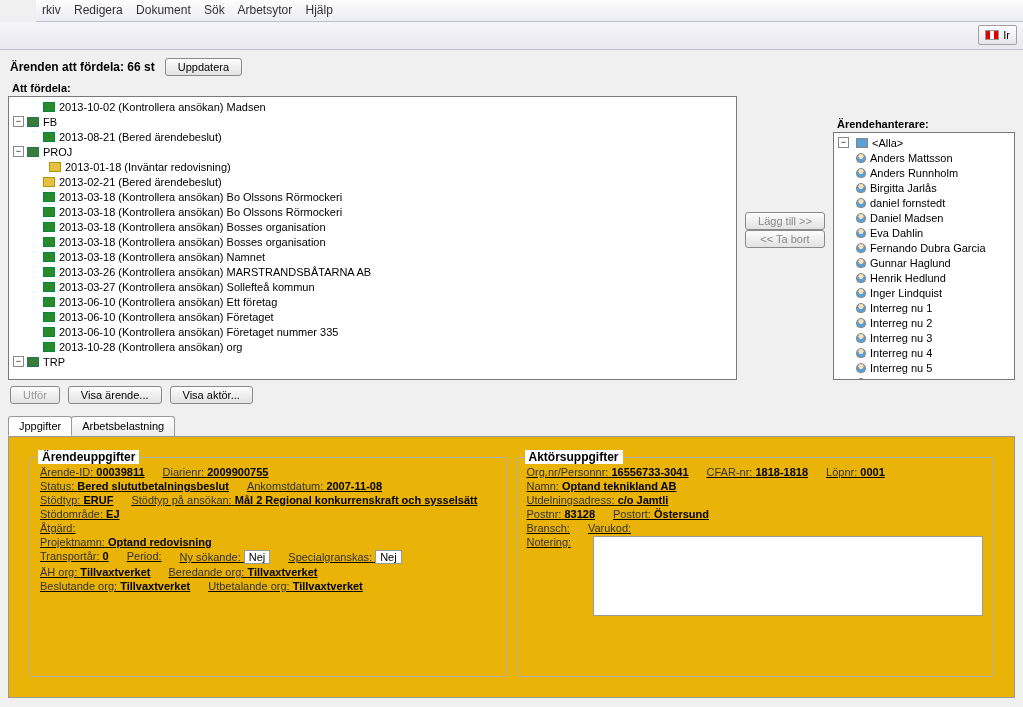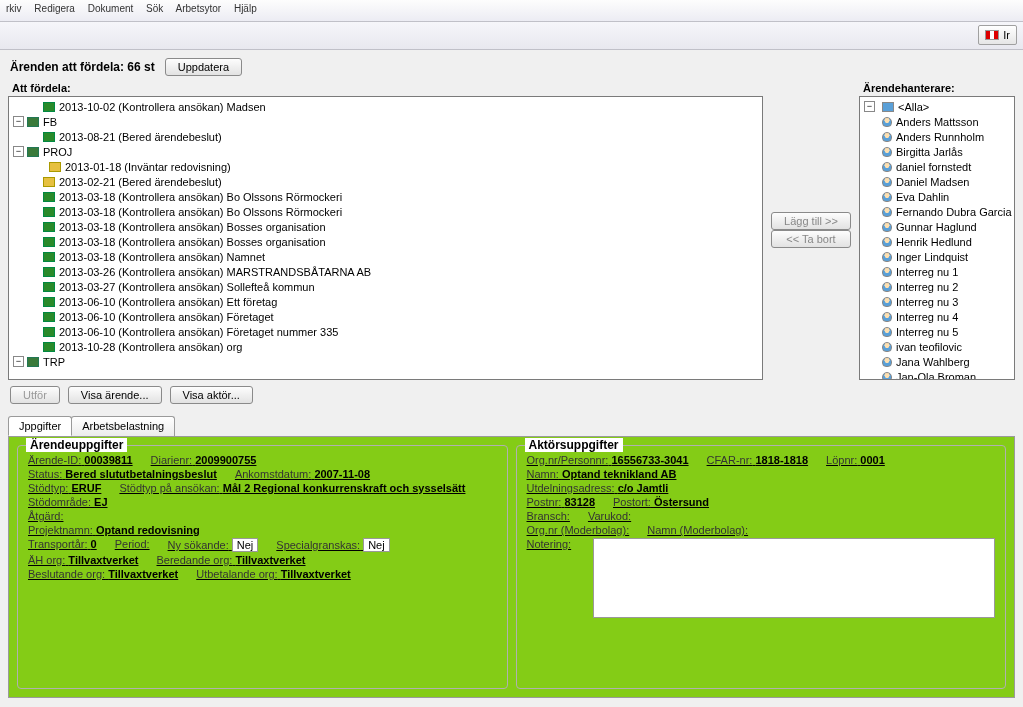--- a/index.html
+++ b/index.html
@@ -12,22 +12,23 @@
     width: 1023px;
     height: 707px;
     overflow: hidden;
     position: relative;
   }
   .menubar {
     height: 22px;
     background: linear-gradient(#fdfdfd, #ececf3);
     border-bottom: 1px solid #c0c0c8;
     padding: 3px 6px;
-    font-size: 10px;
+    font-size: 12px;
     color: #333;
+    margin-left: 36px;
   }
   .menubar span { margin-right: 10px; cursor: default; }
   .toolbar-strip {
     height: 28px;
     background: linear-gradient(#f6f6fa, #e8e8ef);
     border-bottom: 1px solid #c0c0c8;
     position: relative;
   }
   .toolbar-strip .right-btn {
     position: absolute;
@@ -116,23 +117,24 @@
   .ico.wait { background: #e6c040; border-color: #a90; }
   .transfer-col {
     width: 80px;
     display: flex;
     flex-direction: column;
     justify-content: center;
     align-items: stretch;
   }
   .transfer-col .btn { width: 100%; color: #888; cursor: not-allowed; }
   .right-col {
-    width: 156px;
+    width: 182px;
     display: flex;
     flex-direction: column;
+    margin-top: 36px;
   }
   .handlers-box {
     flex: 1;
     border: 1px solid #7a7a7a;
     background: #fff;
     overflow-y: auto;
     font-size: 11px;
     padding: 2px;
   }
   .handlers-box .hrow {
@@ -170,24 +172,24 @@
     font-size: 11px;
     margin-right: -1px;
     cursor: pointer;
     border-top-left-radius: 3px;
     border-top-right-radius: 3px;
   }
   .tab.active { background: #fff; font-weight: normal; border-bottom: 1px solid #fff; position: relative; z-index: 2; }
   .details-panel {
     margin: 0 8px 8px 8px;
     border: 1px solid #9a9a9a;
-    background: #84cc16;
+    background: #eab308;
     height: 262px;
     display: flex;
-    padding: 8px;
+    padding: 20px;
     gap: 8px;
   }
   .fieldset {
     flex: 1;
     border: 1px solid #b0b0b0;
     border-radius: 4px;
     padding: 6px 10px 10px 10px;
     font-size: 11px;
     position: relative;
   }
@@ -484,23 +486,19 @@
       <span><span class="fld-label">Utdelningsadress:</span> <span class="fld-val">c/o Jamtli</span></span>
     </div>
     <div class="fld-line">
       <span><span class="fld-label">Postnr:</span> <span class="fld-val">83128</span></span>
       <span><span class="fld-label">Postort:</span> <span class="fld-val">Östersund</span></span>
     </div>
     <div class="fld-line">
       <span class="fld-label">Bransch:</span>
       <span class="fld-label">Varukod:</span>
     </div>
-    <div class="fld-line">
-      <span class="fld-label">Org.nr (Moderbolag):</span>
-      <span class="fld-label">Namn (Moderbolag):</span>
-    </div>
     <div class="fld-line" style="align-items:flex-start">
       <span class="fld-label">Notering:</span>
       <div class="notering-box"></div>
     </div>
   </div>
 
 </div>
 
 </body></html>

